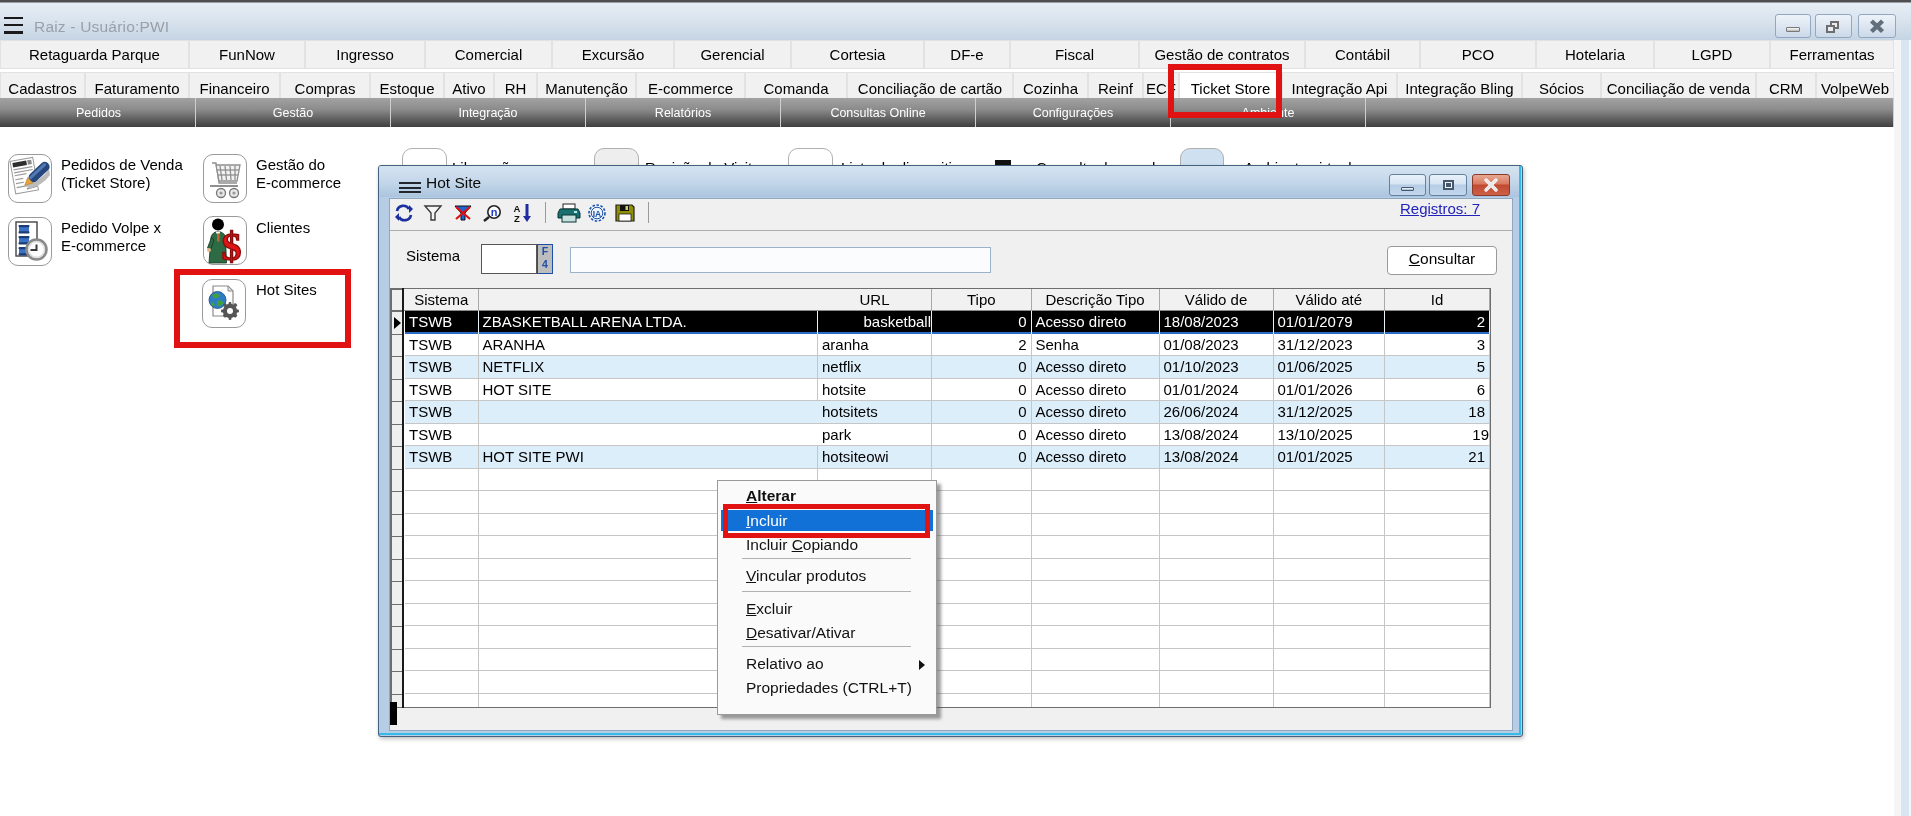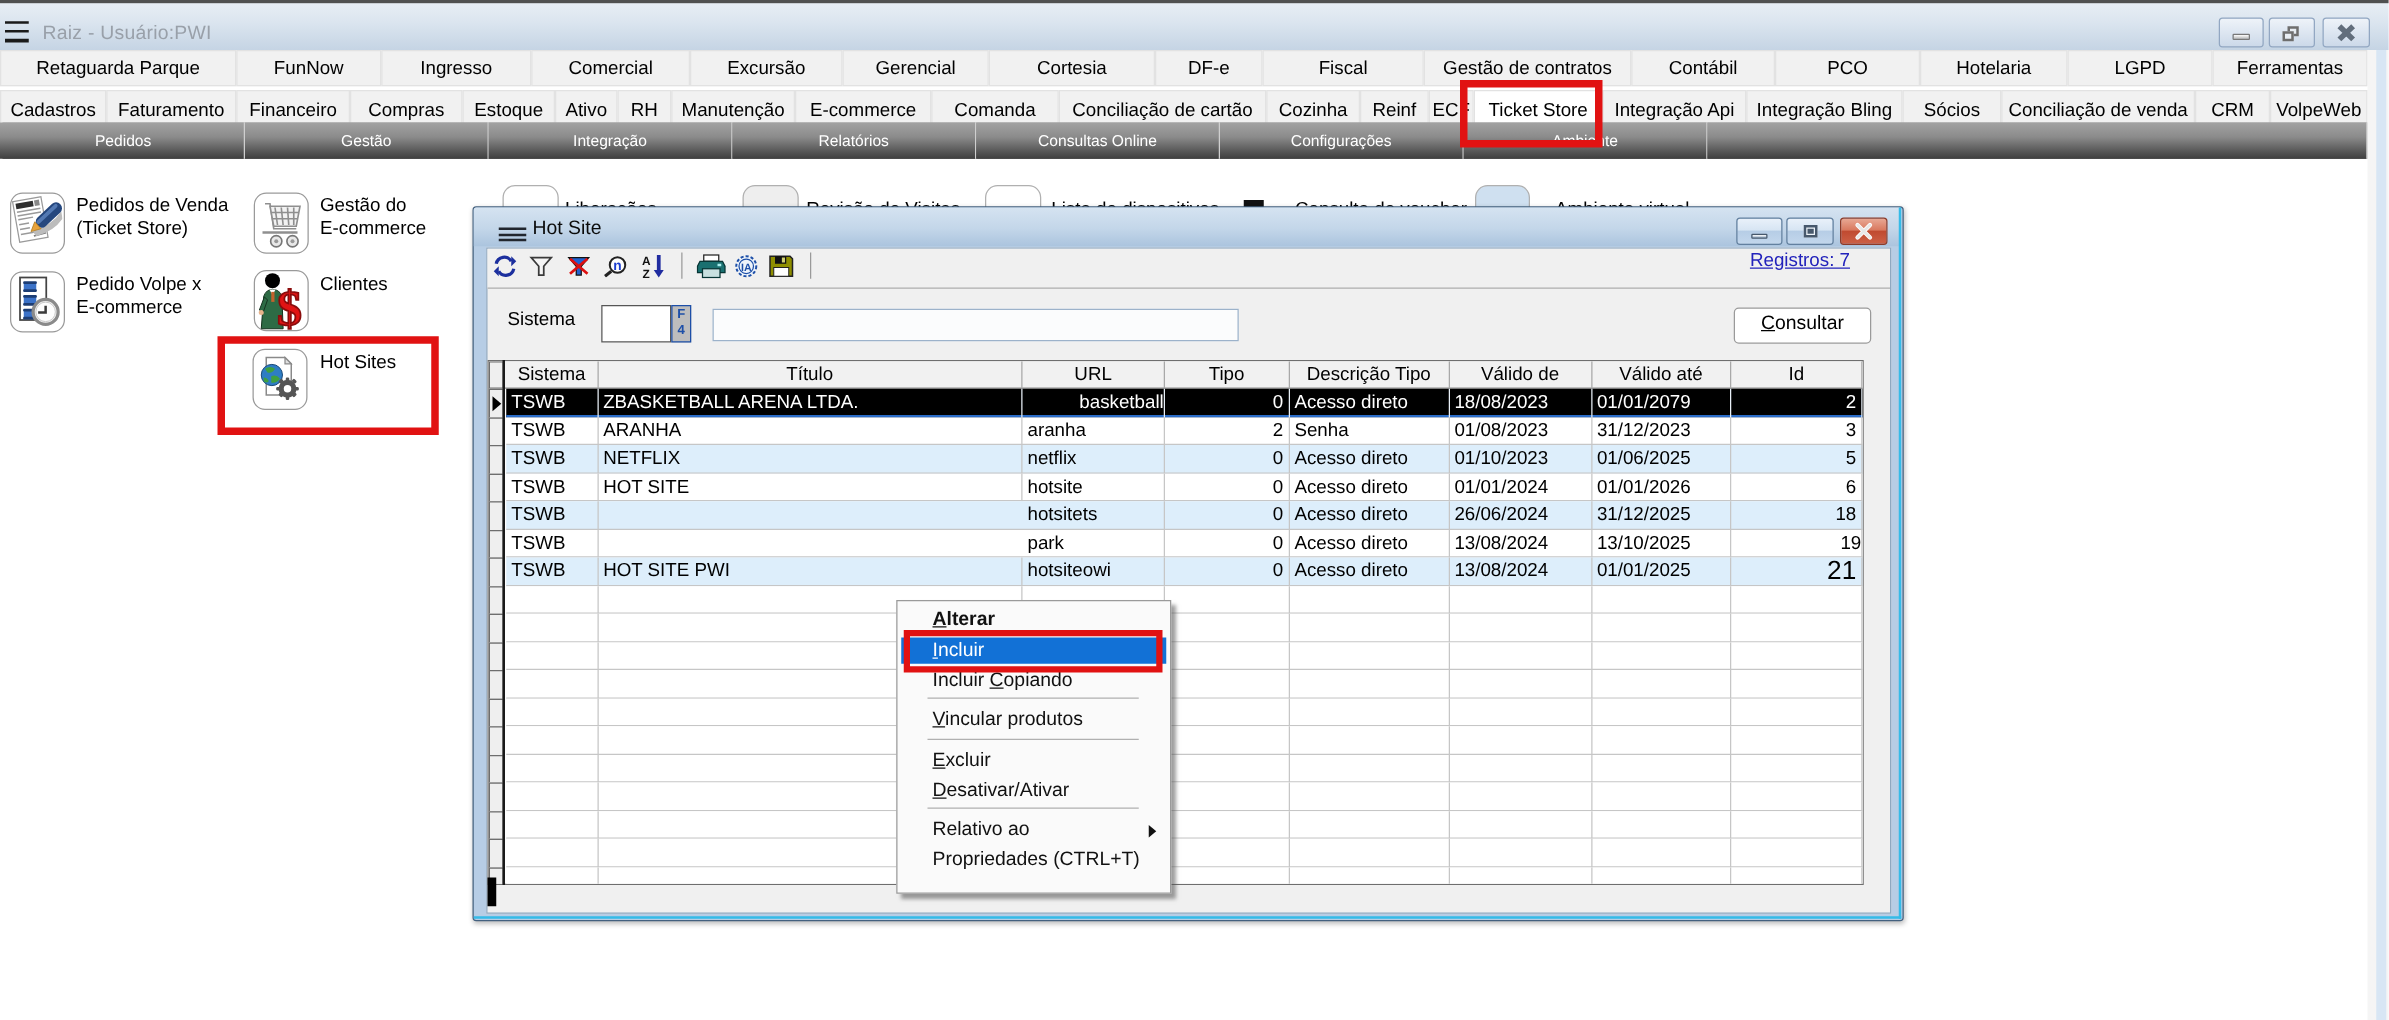--- a/index.html
+++ b/index.html
@@ -304,21 +304,20 @@
     <div class="abs" style="left:16px;top:47.5px;font-size:15px;color:#000">Sistema</div>
     <div class="abs" style="left:91px;top:44.5px;width:56px;height:30px;background:#fff;border:1px solid #565656;box-sizing:border-box"></div>
     <div class="abs" style="left:147px;top:44.5px;width:16px;height:30px;background:#bdbdbd;border:1.5px solid #1d4fa8;box-sizing:border-box;color:#1d4fa8;font-size:10.5px;font-weight:bold;text-align:center;line-height:13px">F<br>4</div>
     <div class="abs" style="left:180px;top:47.5px;width:421px;height:26px;background:#fbfcfd;border:1.5px solid #9cb2ca;box-sizing:border-box"></div>
     <div class="abs" style="left:997px;top:47px;width:110px;height:29px;background:#fff;border:1px solid #9a9a9a;border-radius:4px;box-sizing:border-box;text-align:center;font-size:15.5px;line-height:23px"><u>C</u>onsultar</div>
 
     <div id="grid" class="abs" style="left:0;top:89px;width:1101px;height:420px;background:#fff;border:1px solid #6e6e6e;box-sizing:border-box;overflow:hidden">
           <div class="abs" style="left:0;top:0;width:1101px;height:22px;background:#f1f1f1;border-bottom:1px solid #8a8a8a;box-sizing:border-box"></div>
           <div class="abs" style="left:0;top:0;width:12px;height:22px;background:#efefef;border:1px solid #6e6e6e;box-sizing:border-box"></div>
           <div class="abs" style="left:14px;top:0;width:73.5px;height:22px;border-right:1px solid #a8a8a8;box-sizing:border-box;font-size:15px;text-align:center;line-height:22px;overflow:hidden">Sistema</div>
-          <div class="abs" style="left:87.5px;top:0;width:339.5px;height:22px;border-right:1px solid #a8a8a8;box-sizing:border-box;font-size:15px;text-align:center;line-height:22px;overflow:hidden">Título</div>
           <div class="abs" style="left:427px;top:0;width:114px;height:22px;border-right:1px solid #a8a8a8;box-sizing:border-box;font-size:15px;text-align:center;line-height:22px;overflow:hidden">URL</div>
           <div class="abs" style="left:541px;top:0;width:99.5px;height:22px;border-right:1px solid #a8a8a8;box-sizing:border-box;font-size:15px;text-align:center;line-height:22px;overflow:hidden">Tipo</div>
           <div class="abs" style="left:640.5px;top:0;width:128px;height:22px;border-right:1px solid #a8a8a8;box-sizing:border-box;font-size:15px;text-align:center;line-height:22px;overflow:hidden">Descrição Tipo</div>
           <div class="abs" style="left:768.5px;top:0;width:114px;height:22px;border-right:1px solid #a8a8a8;box-sizing:border-box;font-size:15px;text-align:center;line-height:22px;overflow:hidden">Válido de</div>
           <div class="abs" style="left:882.5px;top:0;width:111.5px;height:22px;border-right:1px solid #a8a8a8;box-sizing:border-box;font-size:15px;text-align:center;line-height:22px;overflow:hidden">Válido até</div>
           <div class="abs" style="left:994px;top:0;width:105px;height:22px;border-right:1px solid #a8a8a8;box-sizing:border-box;font-size:15px;text-align:center;line-height:22px;overflow:hidden">Id</div>
           <div class="abs" style="left:14px;top:22px;width:1087px;height:22.5px;background:#000;border-bottom:2px solid #2a6cc8;box-sizing:border-box"></div>
           <div class="abs" style="left:0;top:22px;width:12px;height:23.5px;background:#efefef;border:1px solid #6e6e6e;box-sizing:border-box;overflow:hidden"><svg width="10" height="22" viewBox="0 0 10 22">
               <polygon points="2,5 2,17 9,11" fill="#000"></polygon>
             </svg></div>
@@ -380,21 +379,21 @@
           <div class="abs" style="left:994px;top:134.5px;width:105px;height:22.5px;border-right:1px solid #c6c6c6;box-sizing:border-box;font-size:15px;color:#000;text-align:right;padding-right:0;line-height:22.5px;white-space:nowrap;overflow:hidden">19</div>
           <div class="abs" style="left:14px;top:157px;width:1087px;height:22.5px;background:#ddeefb;border-bottom:1px solid #c6c6c6;box-sizing:border-box"></div>
           <div class="abs" style="left:0;top:157px;width:12px;height:23.5px;background:#efefef;border:1px solid #6e6e6e;box-sizing:border-box;overflow:hidden"></div>
           <div class="abs" style="left:14px;top:157px;width:73.5px;height:22.5px;border-right:1px solid #c6c6c6;box-sizing:border-box;font-size:15px;color:#000;text-align:left;padding-left:4px;line-height:22.5px;white-space:nowrap;overflow:hidden">TSWB</div>
           <div class="abs" style="left:87.5px;top:157px;width:339.5px;height:22.5px;border-right:1px solid #c6c6c6;box-sizing:border-box;font-size:15px;color:#000;text-align:left;padding-left:4px;line-height:22.5px;white-space:nowrap;overflow:hidden">HOT SITE PWI</div>
           <div class="abs" style="left:427px;top:157px;width:114px;height:22.5px;border-right:1px solid #c6c6c6;box-sizing:border-box;font-size:15px;color:#000;text-align:left;padding-left:4px;line-height:22.5px;white-space:nowrap;overflow:hidden">hotsiteowi</div>
           <div class="abs" style="left:541px;top:157px;width:99.5px;height:22.5px;border-right:1px solid #c6c6c6;box-sizing:border-box;font-size:15px;color:#000;text-align:right;padding-right:4px;line-height:22.5px;white-space:nowrap;overflow:hidden">0</div>
           <div class="abs" style="left:640.5px;top:157px;width:128px;height:22.5px;border-right:1px solid #c6c6c6;box-sizing:border-box;font-size:15px;color:#000;text-align:left;padding-left:4px;line-height:22.5px;white-space:nowrap;overflow:hidden">Acesso direto</div>
           <div class="abs" style="left:768.5px;top:157px;width:114px;height:22.5px;border-right:1px solid #c6c6c6;box-sizing:border-box;font-size:15px;color:#000;text-align:left;padding-left:4px;line-height:22.5px;white-space:nowrap;overflow:hidden">13/08/2024</div>
           <div class="abs" style="left:882.5px;top:157px;width:111.5px;height:22.5px;border-right:1px solid #c6c6c6;box-sizing:border-box;font-size:15px;color:#000;text-align:left;padding-left:4px;line-height:22.5px;white-space:nowrap;overflow:hidden">01/01/2025</div>
-          <div class="abs" style="left:994px;top:157px;width:105px;height:22.5px;border-right:1px solid #c6c6c6;box-sizing:border-box;font-size:21px;color:#000;text-align:right;padding-right:4px;line-height:22.5px;white-space:nowrap;overflow:hidden">21</div>
+          <div class="abs" style="left:994px;top:157px;width:105px;height:22.5px;border-right:1px solid #c6c6c6;box-sizing:border-box;font-size:15px;color:#000;text-align:right;padding-right:4px;line-height:22.5px;white-space:nowrap;overflow:hidden">21</div>
           <div class="abs" style="left:14px;top:179.5px;width:1087px;height:22.5px;background:#fff;border-bottom:1px solid #c6c6c6;box-sizing:border-box"></div>
           <div class="abs" style="left:0;top:179.5px;width:12px;height:23.5px;background:#efefef;border:1px solid #6e6e6e;box-sizing:border-box;overflow:hidden"></div>
           <div class="abs" style="left:14px;top:179.5px;width:73.5px;height:22.5px;border-right:1px solid #c6c6c6;box-sizing:border-box;font-size:15px;color:#000;text-align:left;padding-left:4px;line-height:22.5px;white-space:nowrap;overflow:hidden"></div>
           <div class="abs" style="left:87.5px;top:179.5px;width:339.5px;height:22.5px;border-right:1px solid #c6c6c6;box-sizing:border-box;font-size:15px;color:#000;text-align:left;padding-left:4px;line-height:22.5px;white-space:nowrap;overflow:hidden"></div>
           <div class="abs" style="left:427px;top:179.5px;width:114px;height:22.5px;border-right:1px solid #c6c6c6;box-sizing:border-box;font-size:15px;color:#000;text-align:left;padding-left:4px;line-height:22.5px;white-space:nowrap;overflow:hidden"></div>
           <div class="abs" style="left:541px;top:179.5px;width:99.5px;height:22.5px;border-right:1px solid #c6c6c6;box-sizing:border-box;font-size:15px;color:#000;text-align:right;padding-right:4px;line-height:22.5px;white-space:nowrap;overflow:hidden"></div>
           <div class="abs" style="left:640.5px;top:179.5px;width:128px;height:22.5px;border-right:1px solid #c6c6c6;box-sizing:border-box;font-size:15px;color:#000;text-align:left;padding-left:4px;line-height:22.5px;white-space:nowrap;overflow:hidden"></div>
           <div class="abs" style="left:768.5px;top:179.5px;width:114px;height:22.5px;border-right:1px solid #c6c6c6;box-sizing:border-box;font-size:15px;color:#000;text-align:left;padding-left:4px;line-height:22.5px;white-space:nowrap;overflow:hidden"></div>
           <div class="abs" style="left:882.5px;top:179.5px;width:111.5px;height:22.5px;border-right:1px solid #c6c6c6;box-sizing:border-box;font-size:15px;color:#000;text-align:left;padding-left:4px;line-height:22.5px;white-space:nowrap;overflow:hidden"></div>
           <div class="abs" style="left:994px;top:179.5px;width:105px;height:22.5px;border-right:1px solid #c6c6c6;box-sizing:border-box;font-size:15px;color:#000;text-align:right;padding-right:4px;line-height:22.5px;white-space:nowrap;overflow:hidden"></div>

